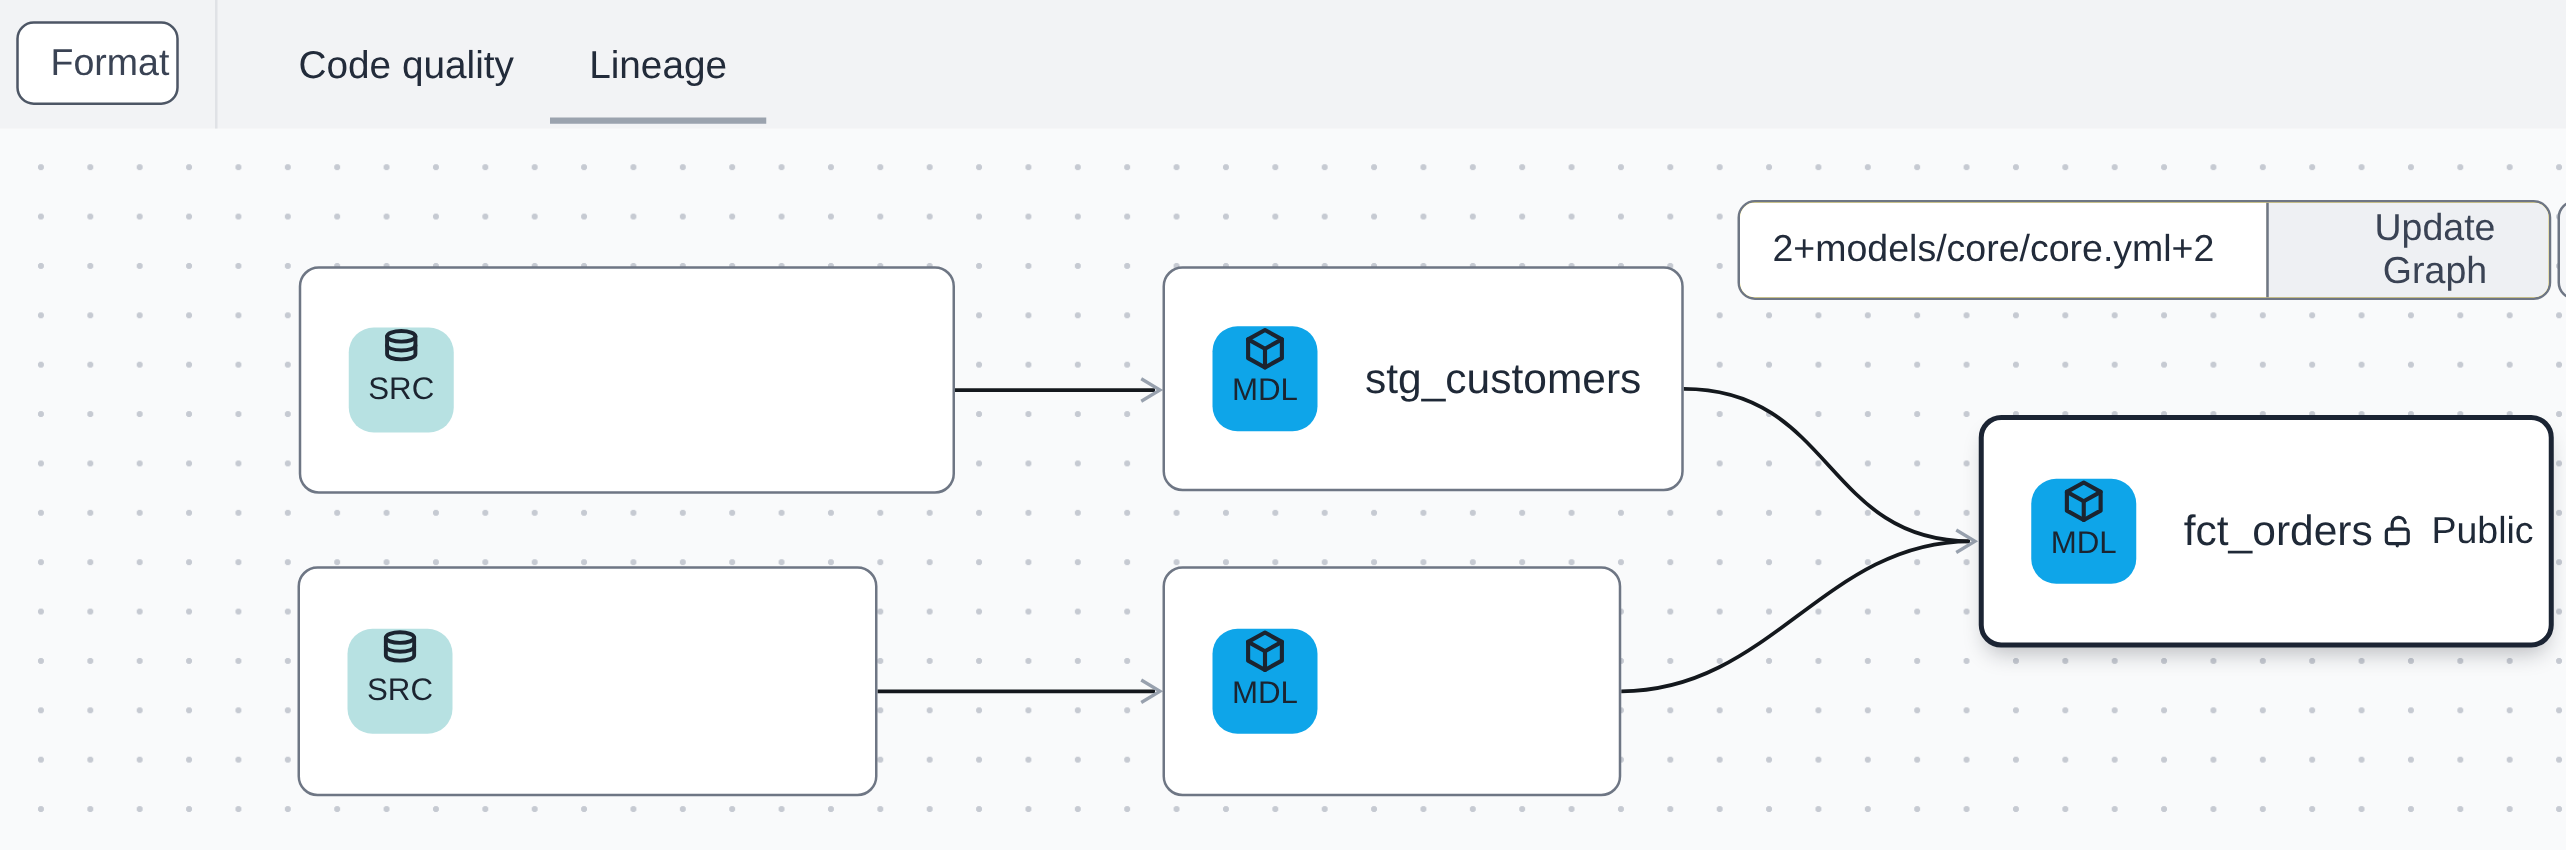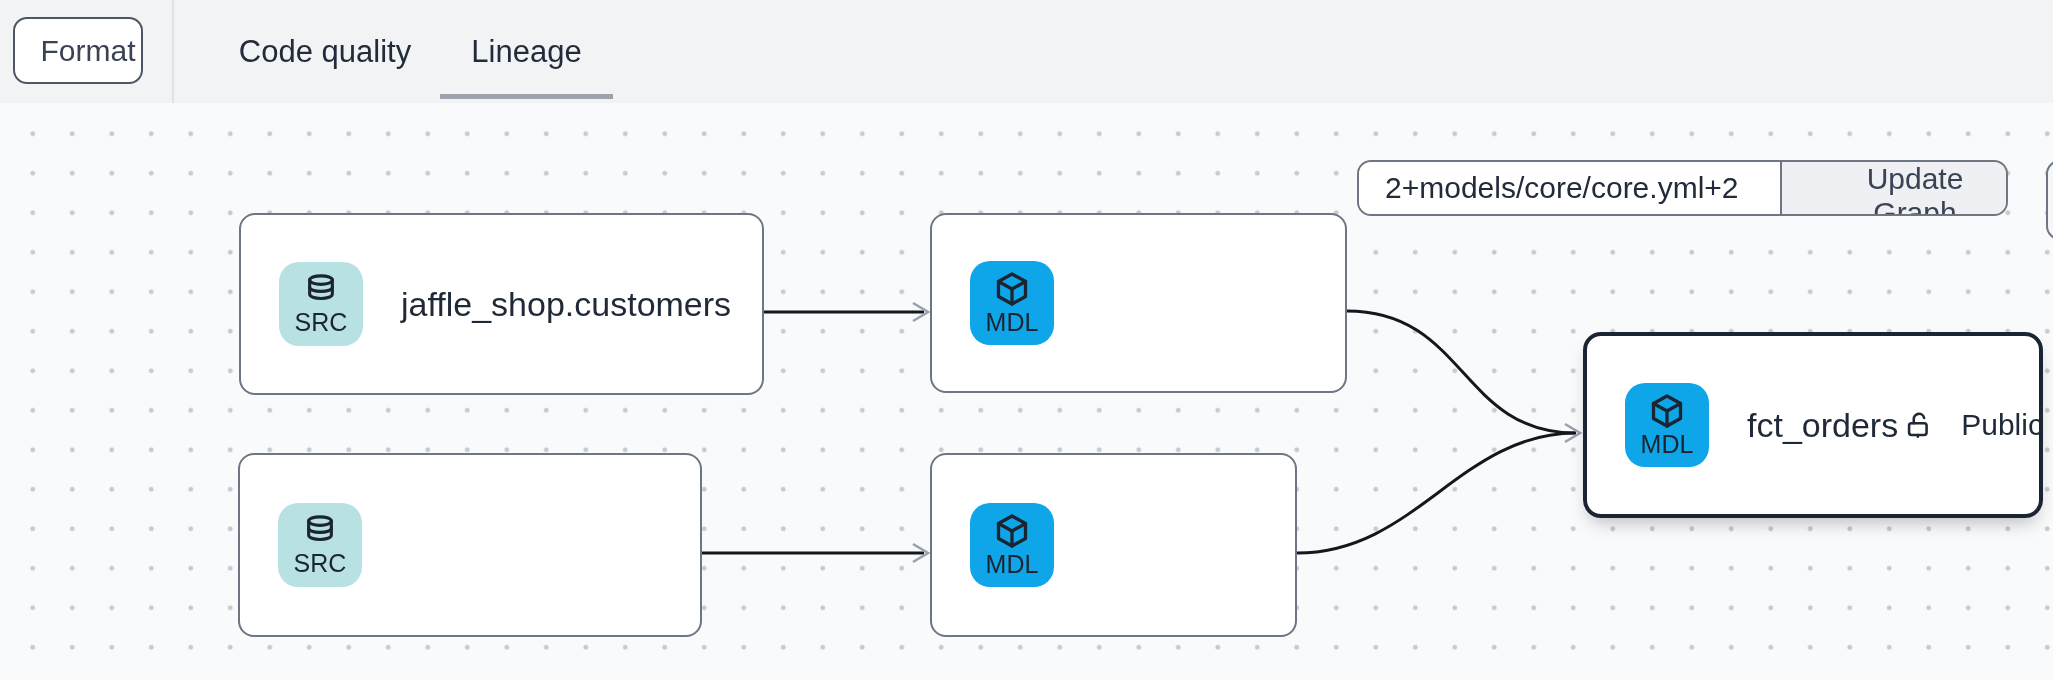--- a/index.html
+++ b/index.html
@@ -58,35 +58,35 @@
     border: 2.5px solid #6e7684; border-radius: 16px;
     display: flex; align-items: center; gap: 38px; padding: 0 30px 0 38px;
     cursor: pointer;
   }
   .node.selected {
     border: 4.5px solid #1b2433; border-radius: 18px;
     box-shadow: 0 10px 18px -6px rgba(20, 25, 35, 0.28);
   }
   .badge {
     width: 84px; height: 84px; border-radius: 20px; flex: 0 0 84px;
-    display: flex; flex-direction: column; align-items: center; justify-content: center;
+    display: flex; flex-direction: column; align-items: center; justify-content: flex-start;
     gap: 1px; color: #1b2430;
   }
   .badge-src { background: #b7e1e2; }
   .badge-mdl { background: #0ea5e9; }
   .badge svg { display: block; }
   .badge .badge-label { font-size: 25px; font-weight: 500; line-height: 1; margin-top: 2px; }
   .node-title { font-size: 34px; color: #1f2937; white-space: nowrap; }
   .node-text-col { display: flex; flex-direction: row; gap: 7px; }
-  .access-row { display: flex; align-items: center; gap: 28px; color: #1f2937; }
+  .access-row { display: flex; align-items: center; gap: 12px; color: #1f2937; }
   .access-row .access-label { font-size: 30px; }
 
   
   .selector-group {
-    position: absolute; left: 1357px; top: 160px; width: 651px; height: 56px;
+    position: absolute; left: 1390px; top: 160px; width: 651px; height: 80px;
     border: 2.5px solid #6e7684; border-radius: 14px;
     display: flex; overflow: hidden; background: #fde047;
   }
   .selector-input {
     flex: 1 1 auto; border: none; outline: none; background: #ffffff;
     font-family: "Liberation Sans", sans-serif;
     font-size: 30px; color: #222b3a; padding: 0 10px 0 26px; min-width: 0;
   }
   .update-graph-btn {
     flex: 0 0 226px; border: none; border-left: 2.5px solid #6e7684;
@@ -123,32 +123,32 @@
 
 <div class="node" style="left:239px; top:213px; width:525px; height:182px;">
   <div class="badge badge-src">
     <svg width="36" height="34" viewBox="0 0 24 24" fill="none" stroke="#1b2430" stroke-width="2.2" stroke-linecap="round" stroke-linejoin="round">
       <ellipse cx="12" cy="5" rx="8" ry="3"></ellipse>
       <path d="M4 5v5c0 1.66 3.58 3 8 3s8-1.34 8-3V5"></path>
       <path d="M4 10v5c0 1.66 3.58 3 8 3s8-1.34 8-3v-5"></path>
     </svg>
     <span class="badge-label">SRC</span>
   </div>
-  <span class="node-title">jaffle_shop.customers</span>
 </div>
 
 <div class="node" style="left:930px; top:213px; width:417px; height:180px;">
   <div class="badge badge-mdl">
     <svg width="36" height="36" viewBox="0 0 24 24" fill="none" stroke="#1b2430" stroke-width="2.2" stroke-linecap="round" stroke-linejoin="round">
       <path d="M12 2 L21 7 V17 L12 22 L3 17 V7 Z"></path>
       <path d="M3 7 L12 12 L21 7"></path>
       <path d="M12 12 V22"></path>
     </svg>
     <span class="badge-label">MDL</span>
   </div>
+  <span class="node-title">stg_customers</span>
 </div>
 
 <div class="node" style="left:238px; top:453px; width:464px; height:184px;">
   <div class="badge badge-src">
     <svg width="36" height="34" viewBox="0 0 24 24" fill="none" stroke="#1b2430" stroke-width="2.2" stroke-linecap="round" stroke-linejoin="round">
       <ellipse cx="12" cy="5" rx="8" ry="3"></ellipse>
       <path d="M4 5v5c0 1.66 3.58 3 8 3s8-1.34 8-3V5"></path>
       <path d="M4 10v5c0 1.66 3.58 3 8 3s8-1.34 8-3v-5"></path>
     </svg>
     <span class="badge-label">SRC</span>

